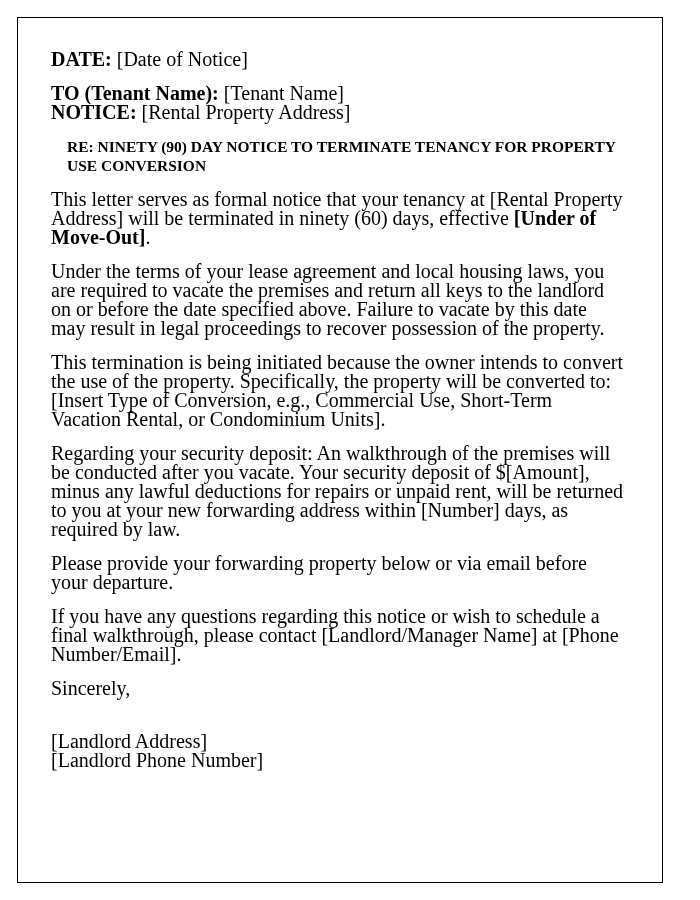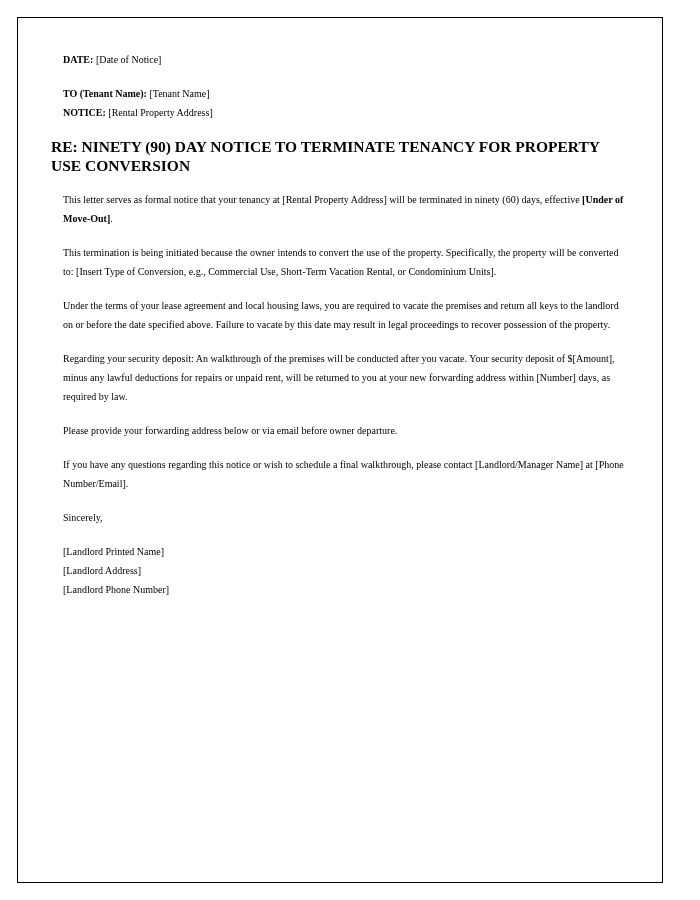--- a/index.html
+++ b/index.html
@@ -16,28 +16,28 @@
     top: 17px;
     width: 646px;
     height: 866px;
     box-sizing: border-box;
     border: 1px solid #000000;
     padding: 32px 36px 30px 33px;
     color: #000000;
     background: #ffffff;
   }
   .para {
-    margin: 0 0 15px 12px;
-    font-size: 10px;
+    margin: 0 0 15px 0;
+    font-size: 20px;
     line-height: 19px;
   }
   .bold { font-weight: bold; }
   .subject {
     font-weight: bold;
-    margin: 0 0 15px 0;
+    margin: 0 0 15px 16px;
     font-size: 15.5px;
     line-height: 19px;
   }
 </style>
 </head>
 <body>
 
 <div class="page">
 
   <p class="para">
@@ -54,34 +54,33 @@
   </p>
 
   <p class="subject">RE: NINETY (90) DAY NOTICE TO TERMINATE TENANCY FOR PROPERTY USE CONVERSION</p>
 
 
   <p class="para">
     <span>This letter serves as formal notice that your tenancy at [Rental Property Address] will be terminated in ninety (60) days, effective</span>
     <span class="bold">[Under of Move-Out]</span><span>.</span>
   </p>
 
+  <p class="para">Under the terms of your lease agreement and local housing laws, you are required to vacate the premises and return all keys to the landlord on or before the date specified above. Failure to vacate by this date may result in legal proceedings to recover possession of the property.</p>
+
   <p class="para">This termination is being initiated because the owner intends to convert the use of the property. Specifically, the property will be converted to: [Insert Type of Conversion, e.g., Commercial Use, Short-Term Vacation Rental, or Condominium Units].</p>
-
-  <p class="para">Under the terms of your lease agreement and local housing laws, you are required to vacate the premises and return all keys to the landlord on or before the date specified above. Failure to vacate by this date may result in legal proceedings to recover possession of the property.</p>
 
   <p class="para">Regarding your security deposit: An walkthrough of the premises will be conducted after you vacate. Your security deposit of $[Amount], minus any lawful deductions for repairs or unpaid rent, will be returned to you at your new forwarding address within [Number] days, as required by law.</p>
 
-  <p class="para">Please provide your forwarding address below or via email before owner departure.</p>
+  <p class="para">Please provide your forwarding property below or via email before your departure.</p>
 
   <p class="para">If you have any questions regarding this notice or wish to schedule a final walkthrough, please contact [Landlord/Manager Name] at [Phone Number/Email].</p>
 
   <p class="para">Sincerely,</p>
 
 
   <p class="para">
-    <span>[Landlord Printed Name]</span>
     <br>
     <span>[Landlord Address]</span>
     <br>
     <span>[Landlord Phone Number]</span>
   </p>
 
 </div>
 
 </body></html>

